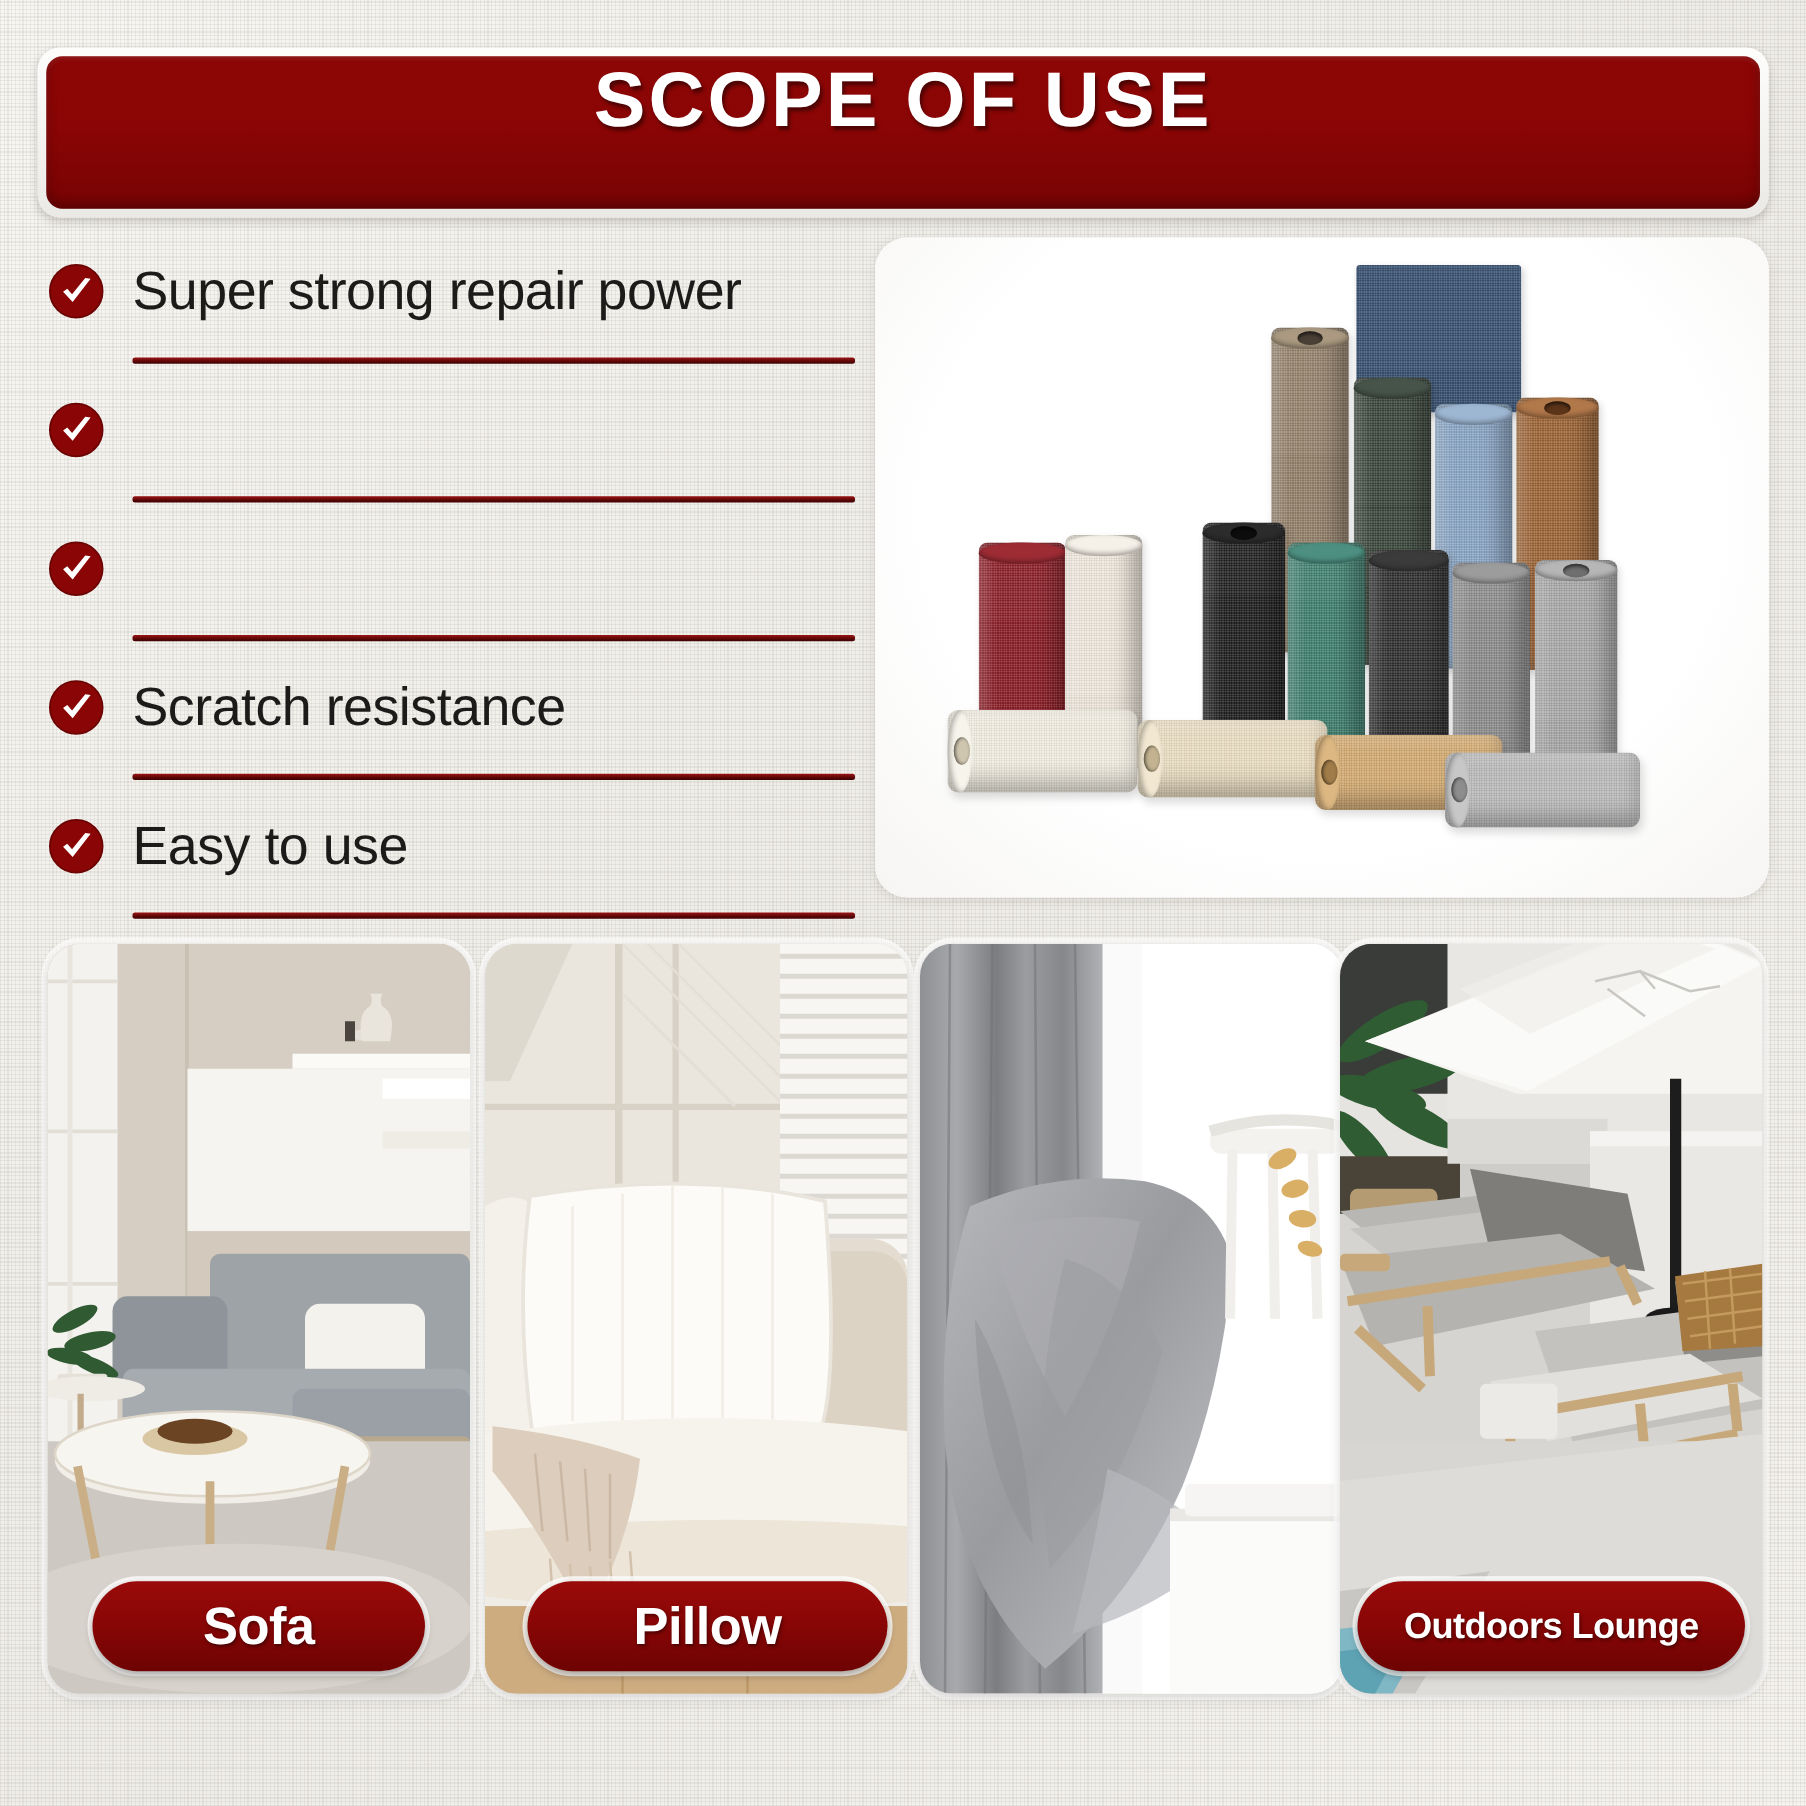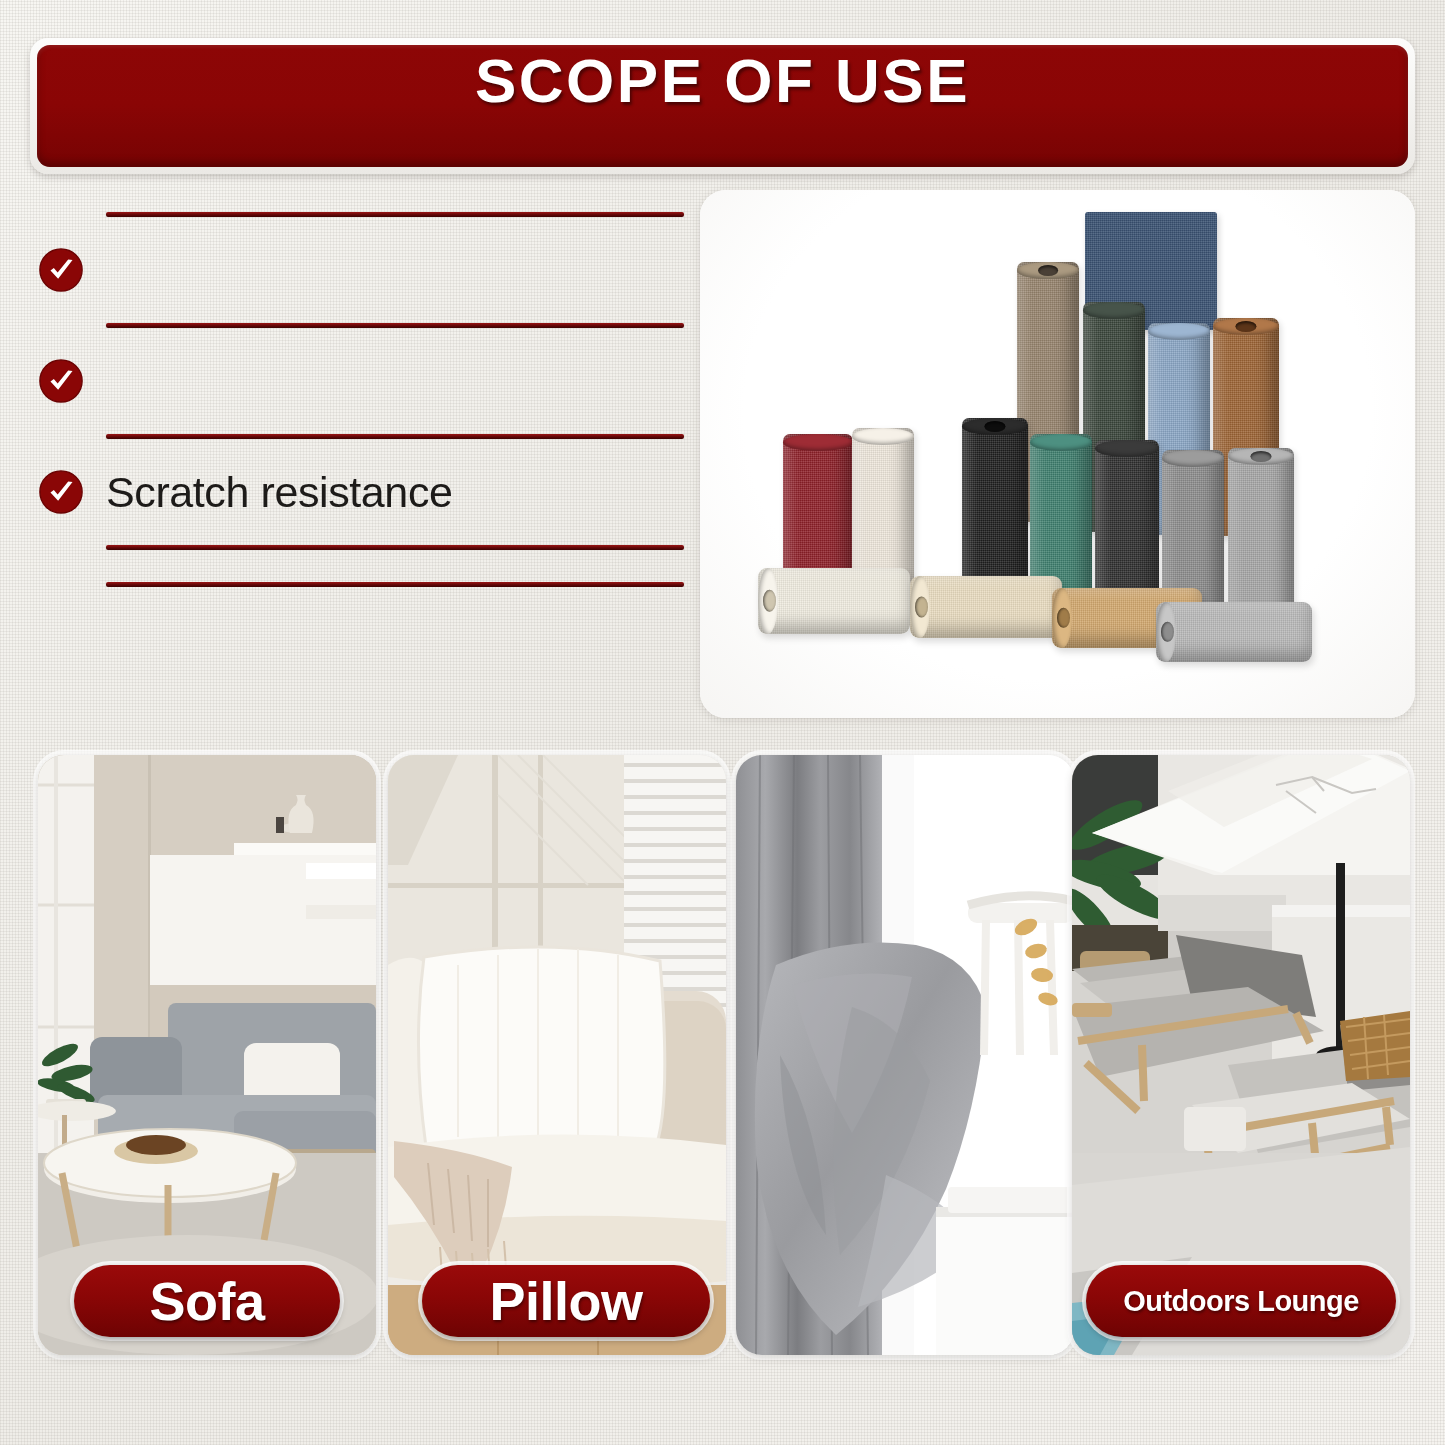--- a/index.html
+++ b/index.html
@@ -189,21 +189,21 @@
   .label-pill {
     position: absolute;
     bottom: 18px;
     height: 72px;
     border-radius: 36px;
     background: linear-gradient(180deg, #9a0a0a 0%, #8a0606 45%, #6e0303 100%);
     display: flex;
     align-items: center;
     justify-content: center;
     color: #fff;
-    font-size: 54px;
+    font-size: 42px;
     font-weight: bold;
     letter-spacing: -0.5px;
     box-shadow: 0 3px 7px rgba(0,0,0,0.35), 0 0 0 4px rgba(255,255,255,0.82);
     text-shadow: 1px 2px 3px rgba(0,0,0,0.45);
     z-index: 9;
     white-space: nowrap;
   }
 </style>
 </head>
 <body>
@@ -211,20 +211,30 @@
 <div id="page"></div>
 
 <div class="banner-wrap">
   <div class="banner">
     <div class="banner-title">SCOPE OF USE</div>
   </div>
 </div>
 
 <div class="features">
 
+  <div class="feature-row">
+    <span class="check-icon">
+      <svg viewBox="0 0 48 48" width="46" height="46">
+        <circle cx="24" cy="24" r="22" fill="#8a0606"></circle>
+        <circle cx="24" cy="24" r="22" fill="none" stroke="#6b0303" stroke-width="1.5"></circle>
+        <path d="M13 24.5 L21 33 L36 13.5 L31.5 13 L20.5 26.5 L16.5 22 Z" fill="#ffffff"></path>
+      </svg>
+    </span>
+    <span class="feature-label">Super strong repair power</span>
+  </div>
   <div class="divider-slot">
     <div class="feature-divider"></div>
   </div>
 
   <div class="feature-row">
     <span class="check-icon">
       <svg viewBox="0 0 48 48" width="46" height="46">
         <circle cx="24" cy="24" r="22" fill="#8a0606"></circle>
         <circle cx="24" cy="24" r="22" fill="none" stroke="#6b0303" stroke-width="1.5"></circle>
         <path d="M13 24.5 L21 33 L36 13.5 L31.5 13 L20.5 26.5 L16.5 22 Z" fill="#ffffff"></path>
@@ -255,20 +265,30 @@
         <circle cx="24" cy="24" r="22" fill="none" stroke="#6b0303" stroke-width="1.5"></circle>
         <path d="M13 24.5 L21 33 L36 13.5 L31.5 13 L20.5 26.5 L16.5 22 Z" fill="#ffffff"></path>
       </svg>
     </span>
     <span class="feature-label">Scratch resistance</span>
   </div>
   <div class="divider-slot">
     <div class="feature-divider"></div>
   </div>
 
+  <div class="feature-row">
+    <span class="check-icon">
+      <svg viewBox="0 0 48 48" width="46" height="46">
+        <circle cx="24" cy="24" r="22" fill="#8a0606"></circle>
+        <circle cx="24" cy="24" r="22" fill="none" stroke="#6b0303" stroke-width="1.5"></circle>
+        <path d="M13 24.5 L21 33 L36 13.5 L31.5 13 L20.5 26.5 L16.5 22 Z" fill="#ffffff"></path>
+      </svg>
+    </span>
+    <span class="feature-label">Easy to use</span>
+  </div>
   <div class="divider-slot">
     <div class="feature-divider"></div>
   </div>
 
 </div>
 
 <div class="product-card">
   <div class="product-stage">
 
     <div class="sheet" style="left:385px; top:22px; width:132px; height:118px; background-color:#3a5272;"></div>

